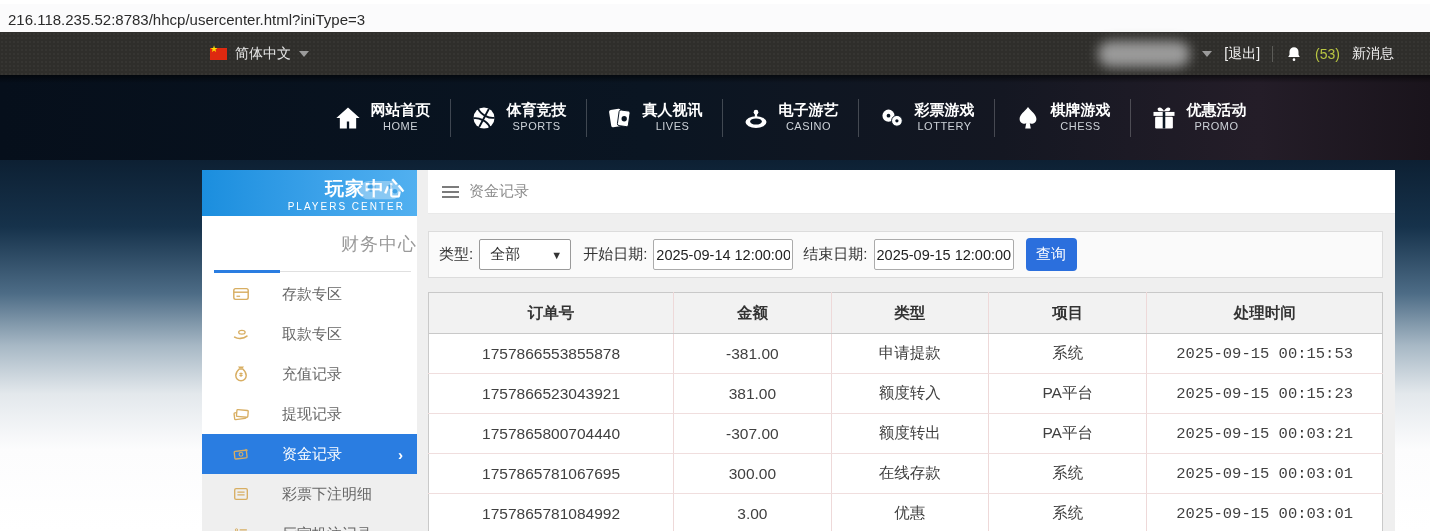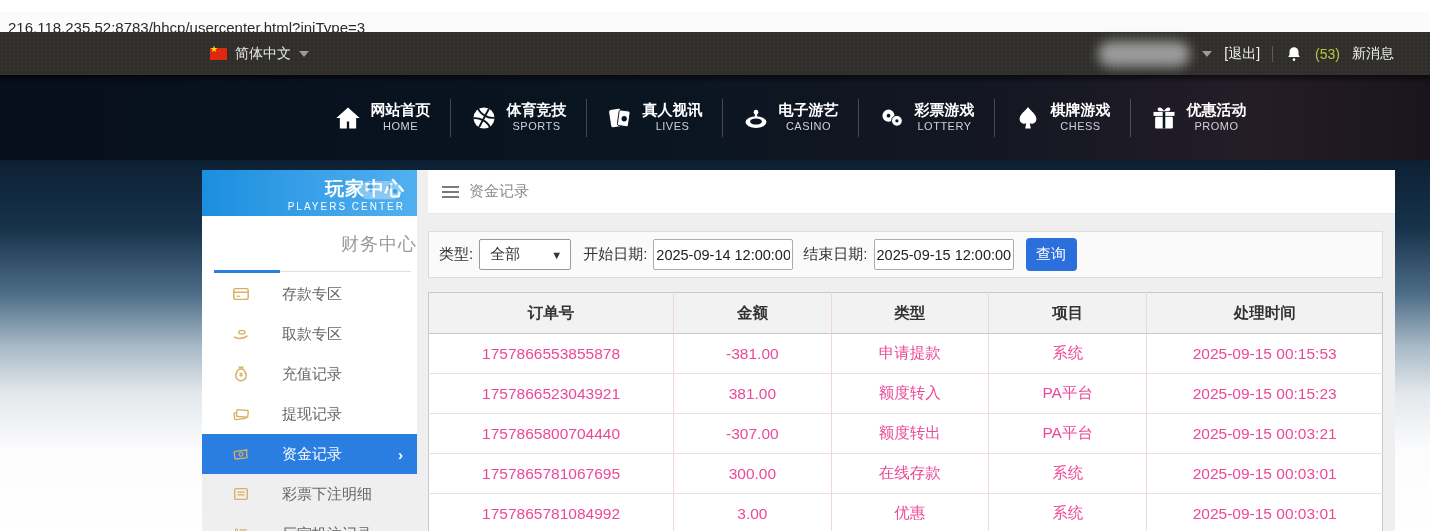--- a/index.html
+++ b/index.html
@@ -1,21 +1,21 @@
 <!DOCTYPE html>
 <html><head>
 <meta charset="utf-8">
 <style>
   * { margin:0; padding:0; box-sizing:border-box; }
   html,body { width:1430px; height:531px; overflow:hidden;
     font-family:"Liberation Sans","DejaVu Sans",sans-serif; background:#fff; }
   .stage { position:relative; width:1430px; height:531px; overflow:hidden; }
 
   
-  .urlbar { position:absolute; left:0; top:12px; width:1430px; height:32px;
+  .urlbar { position:absolute; left:0; top:4px; width:1430px; height:32px;
     background:#fbfbfc; border-bottom:1px solid #e7e7ea; display:flex; align-items:center;
     padding-left:8px; font-size:15px; color:#2b2b2b; }
 
   
   .topbar { position:absolute; left:0; top:32px; width:1430px; height:43px;
     background:#2f2e2b;
     background-image:radial-gradient(rgba(255,255,255,.03) 1px, transparent 1px);
     background-size:4px 4px; color:#e8e8e8; font-size:14px; }
   .lang { position:absolute; left:210px; top:0; height:43px; display:flex; align-items:center; gap:8px; cursor:pointer; }
   .flag { width:17px; height:12px; background:#de2910; position:relative; display:inline-block; }
@@ -91,22 +91,22 @@
   .date-input { width:140px; height:31px; border:1px solid #ababab; border-radius:2px; background:#fff;
     font-size:14.5px; color:#222; text-align:center; padding:0 2px; margin-right:10px;
     font-family:"Liberation Sans","DejaVu Sans",sans-serif; }
   .btn-query { width:51px; height:33px; background:#2b6fdd; color:#fff; border:none; border-radius:4px;
     font-size:15px; cursor:pointer; margin-left:2px; font-family:inherit; }
 
   .fund-table { margin:14px 12px 0 0; width:955px; border-collapse:collapse; background:#fff;
     border:1px solid #c9c9c9; font-size:15.5px; table-layout:fixed; }
   .fund-table th { height:41px; background:#f2f2f2; color:#333; font-weight:bold;
     border-bottom:1px solid #c9c9c9; border-right:1px solid #eed9d9; }
-  .fund-table th:last-child, .fund-table td:last-child { border-right:none; }
-  .fund-table td { height:40px; text-align:center; color:#ec4899;
+  .fund-table th:last-child, .fund-table td:last-child { border-right:none;font-family:Liberation Mono, monospace; }
+  .fund-table td { height:40px; text-align:center; color:#404040;
     border-bottom:1px solid #f0dede; border-right:1px solid #eed9d9; }
   .col-order { width:25.7%; } .col-amt { width:16.5%; } .col-type { width:16.5%; }
   .col-item { width:16.6%; } .col-time { width:24.7%; }
 </style>
 </head>
 <body>
 
 <div class="stage">
 
   <div class="urlbar">

